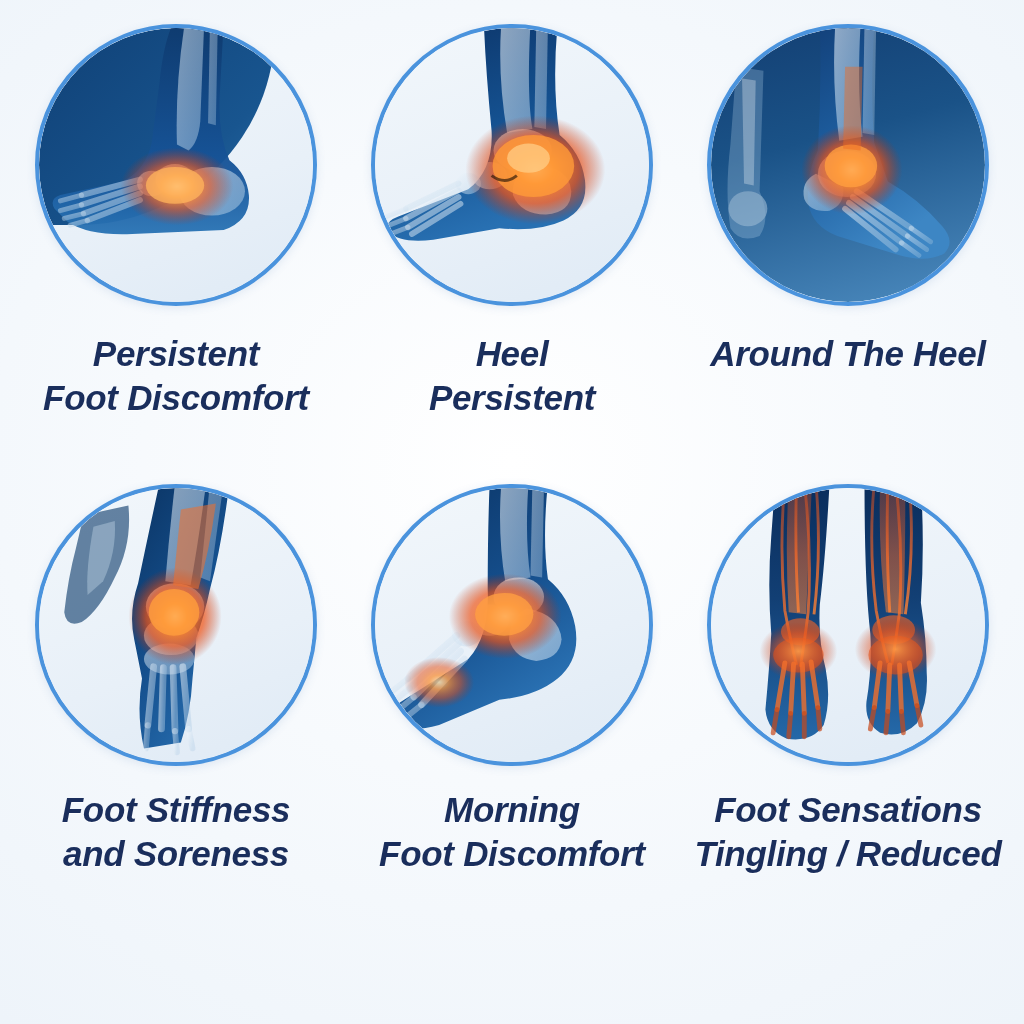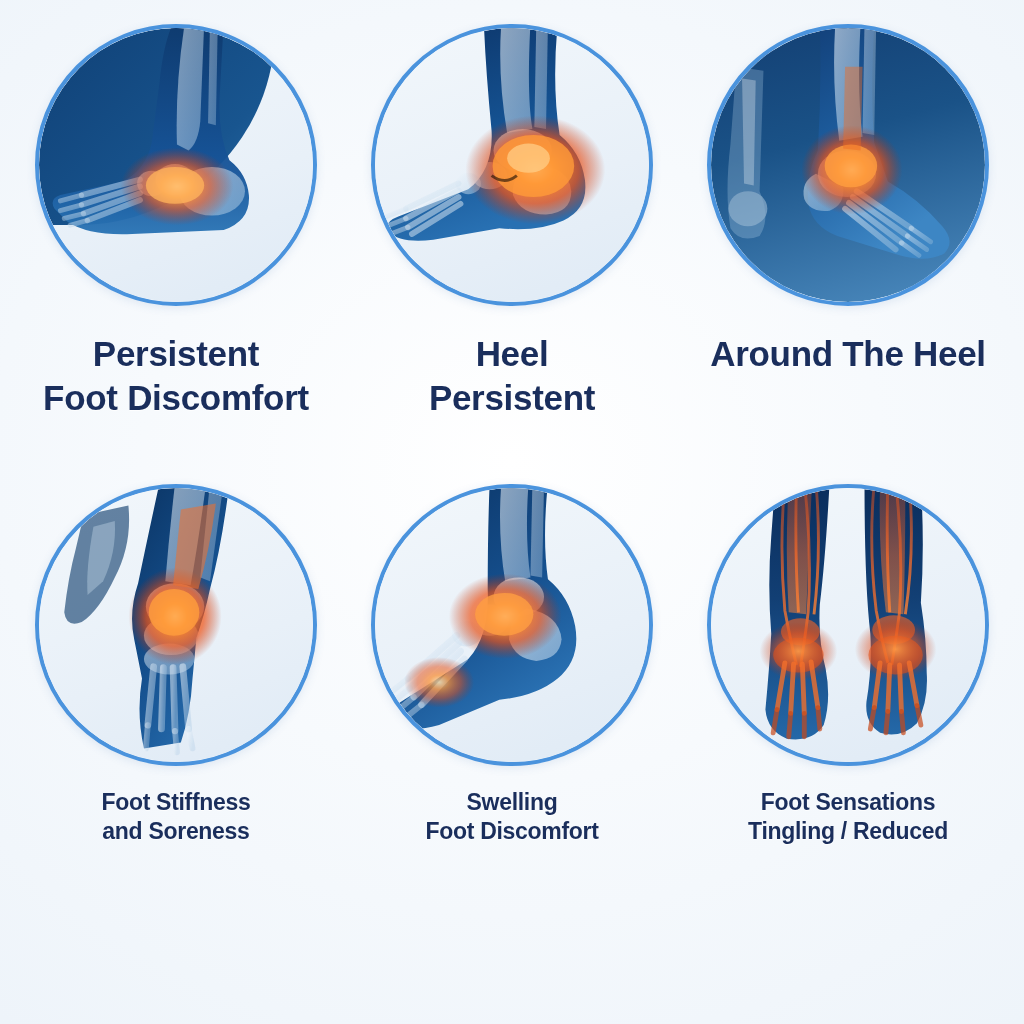--- a/index.html
+++ b/index.html
@@ -26,20 +26,21 @@
     grid-template-columns: repeat(3, 1fr);
     grid-template-rows: 460px 460px;
     padding: 24px 8px 40px 8px;
   }
 
   .symptom-card {
     display: flex;
     flex-direction: column;
     align-items: center;
     justify-content: flex-start;
+    font-style: italic;
   }
 
   
   .scan-circle {
     position: relative;
     width: 282px;
     height: 282px;
     border-radius: 50%;
     border: 4px solid #4a93dd;
     overflow: hidden;
@@ -89,21 +90,21 @@
     font-weight: bold;
     font-size: 35px;
     line-height: 1.25;
     letter-spacing: -0.3px;
     text-shadow: 0 1px 0 rgba(255,255,255,0.8);
     padding: 0 4px;
     max-width: 355px;
   }
   .caption .line { display: block; white-space: nowrap; }
 
-  .row2 .caption { margin-top: 22px; font-size: 23px; }
+  .row2 .caption { margin-top: 22px; font-size: 35px; }
   .row2 .caption .line { white-space: nowrap; }
 
   
   .cap-wide { font-size: 34px; }
 </style>
 </head>
 <body>
 
 <div class="infographic-grid">
 
@@ -397,21 +398,21 @@
           </g>
 
           <ellipse cx="134" cy="132" rx="58" ry="44" fill="url(#pain5)"></ellipse>
           <ellipse cx="133" cy="130" rx="30" ry="22" fill="#ff9f42" opacity="0.78"></ellipse>
 
           <ellipse cx="66" cy="200" rx="36" ry="26" fill="url(#pain5)" opacity="0.75"></ellipse>
         </svg>
       </div>
     </div>
     <div class="caption">
-      <span class="line">Swelling</span>
+      <span class="line">Morning</span>
       <span class="line">Foot Discomfort</span>
     </div>
   </div>
 
   <div class="symptom-card row2">
     <div class="scan-circle">
       <div class="scan-inner">
         <div class="bg-light"></div>
         <svg class="xray-svg" viewBox="0 0 282 282">
           <defs>

